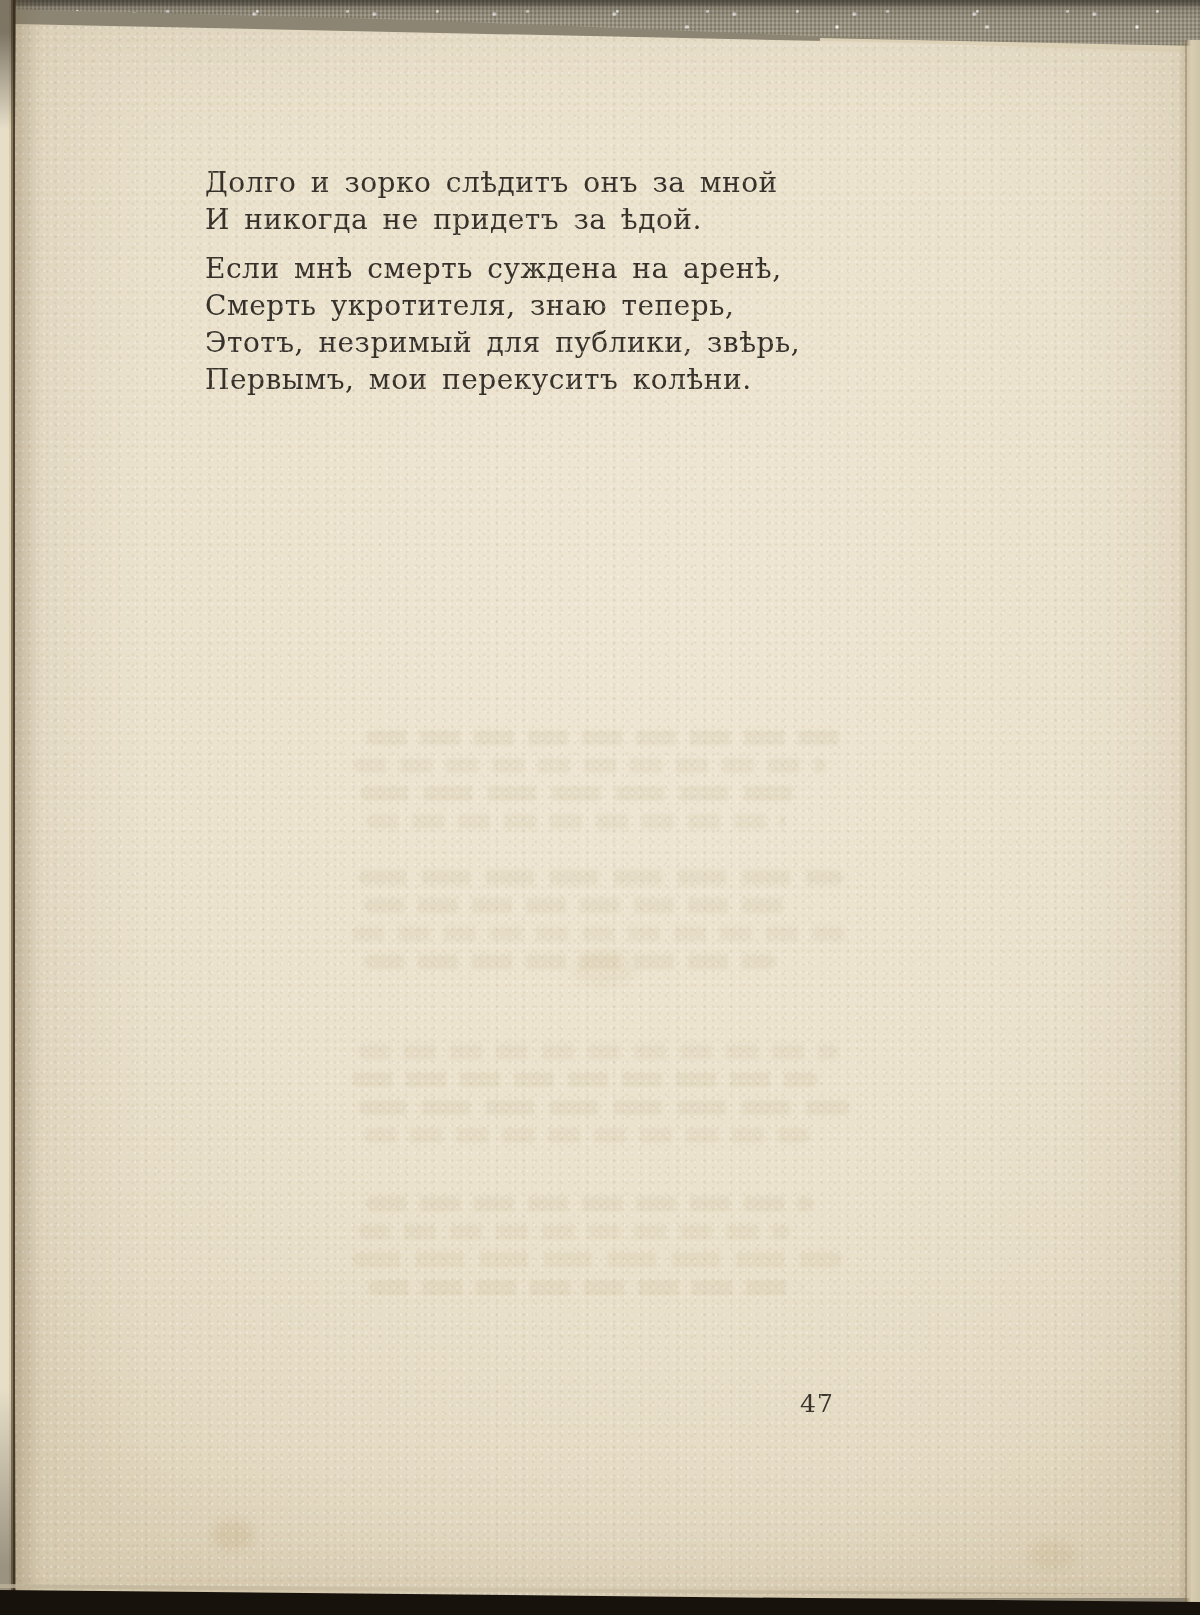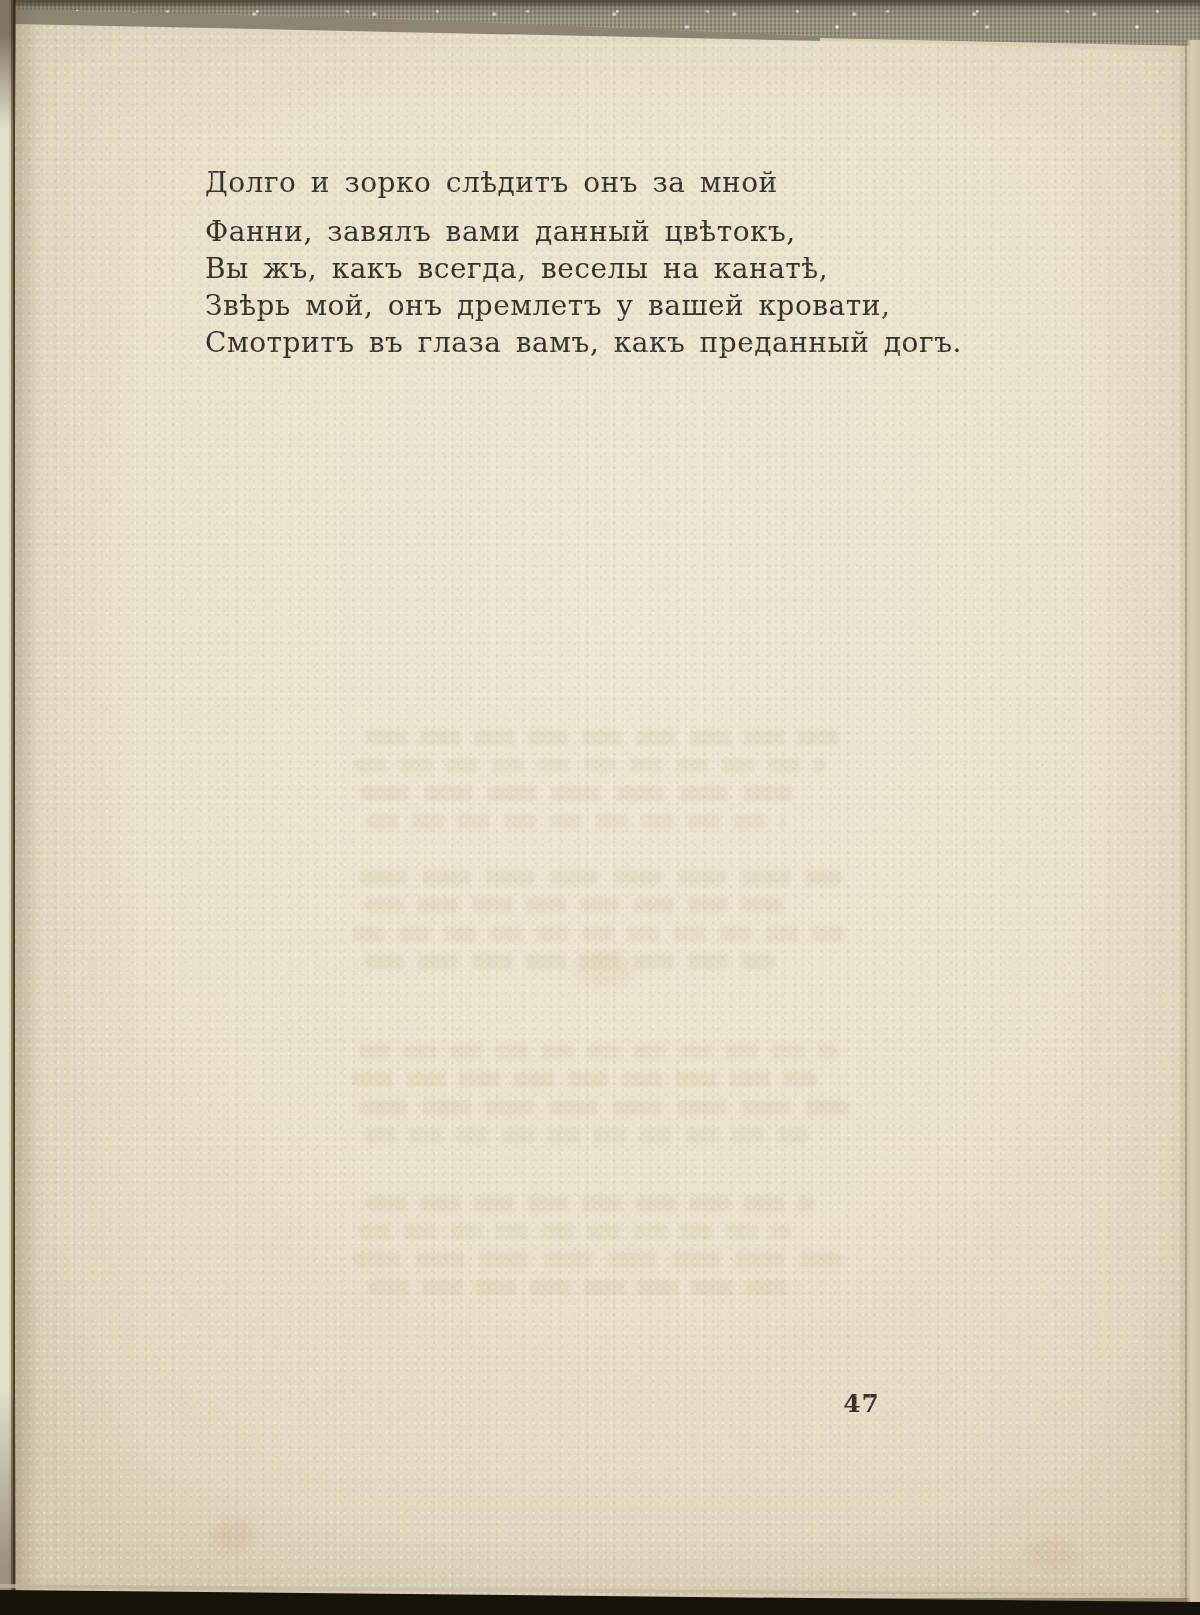--- a/index.html
+++ b/index.html
@@ -94,22 +94,22 @@
     color:#35302a;
     font-size:28px;line-height:37px;
     letter-spacing:.5px;word-spacing:5px;
   }
   .stanza{margin:0 0 12px 0;}
   .poem p{margin:0;}
 
   
   .page-number{
     position:absolute;left:786px;top:1381px;width:80px;
-    text-align:right;color:#3a332b;
-    font-size:25px;font-weight:700;letter-spacing:1px;
+    text-align:left;color:#3a332b;
+    font-size:25px;font-weight:400;letter-spacing:1px;
   }
 
   
   .ghost{position:absolute;left:0;top:0;width:1200px;height:1615px;pointer-events:none;}
   .gl{
     position:absolute;height:15px;border-radius:8px;
     filter:blur(1.6px);opacity:.5;
   }
   .gw1{background:repeating-linear-gradient(90deg, rgba(176,156,114,.24) 0 40px, rgba(176,156,114,0) 40px 54px);}
   .gw2{background:repeating-linear-gradient(90deg, rgba(176,156,114,.20) 0 32px, rgba(176,156,114,0) 32px 46px);}
@@ -153,26 +153,27 @@
       <div class="gl gw1" style="left:354px;top:1272px;width:434px;"></div>
     </div>
 
     <div class="stain s1"></div>
     <div class="stain s2"></div>
     <div class="stain s3"></div>
 
     <div class="poem">
       <div class="stanza">
         <p>Долго и зорко слѣдитъ онъ за мной</p>
+        <p>И никогда не придетъ за ѣдой.</p>
       </div>
       <div class="stanza">
-        <p>Фанни, завялъ вами данный цвѣтокъ,</p>
-        <p>Вы жъ, какъ всегда, веселы на канатѣ,</p>
-        <p>Звѣрь мой, онъ дремлетъ у вашей кровати,</p>
-        <p>Смотритъ въ глаза вамъ, какъ преданный догъ.</p>
+        <p>Если мнѣ смерть суждена на аренѣ,</p>
+        <p>Смерть укротителя, знаю теперь,</p>
+        <p>Этотъ, незримый для публики, звѣрь,</p>
+        <p>Первымъ, мои перекуситъ колѣни.</p>
       </div>
     </div>
 
     <div class="page-number">47</div>
   </div>
 
   <div class="left-edge"></div>
   <div class="left-shadow"></div>
   <div class="right-edge"></div>
   <div class="bottom-highlight"></div>

